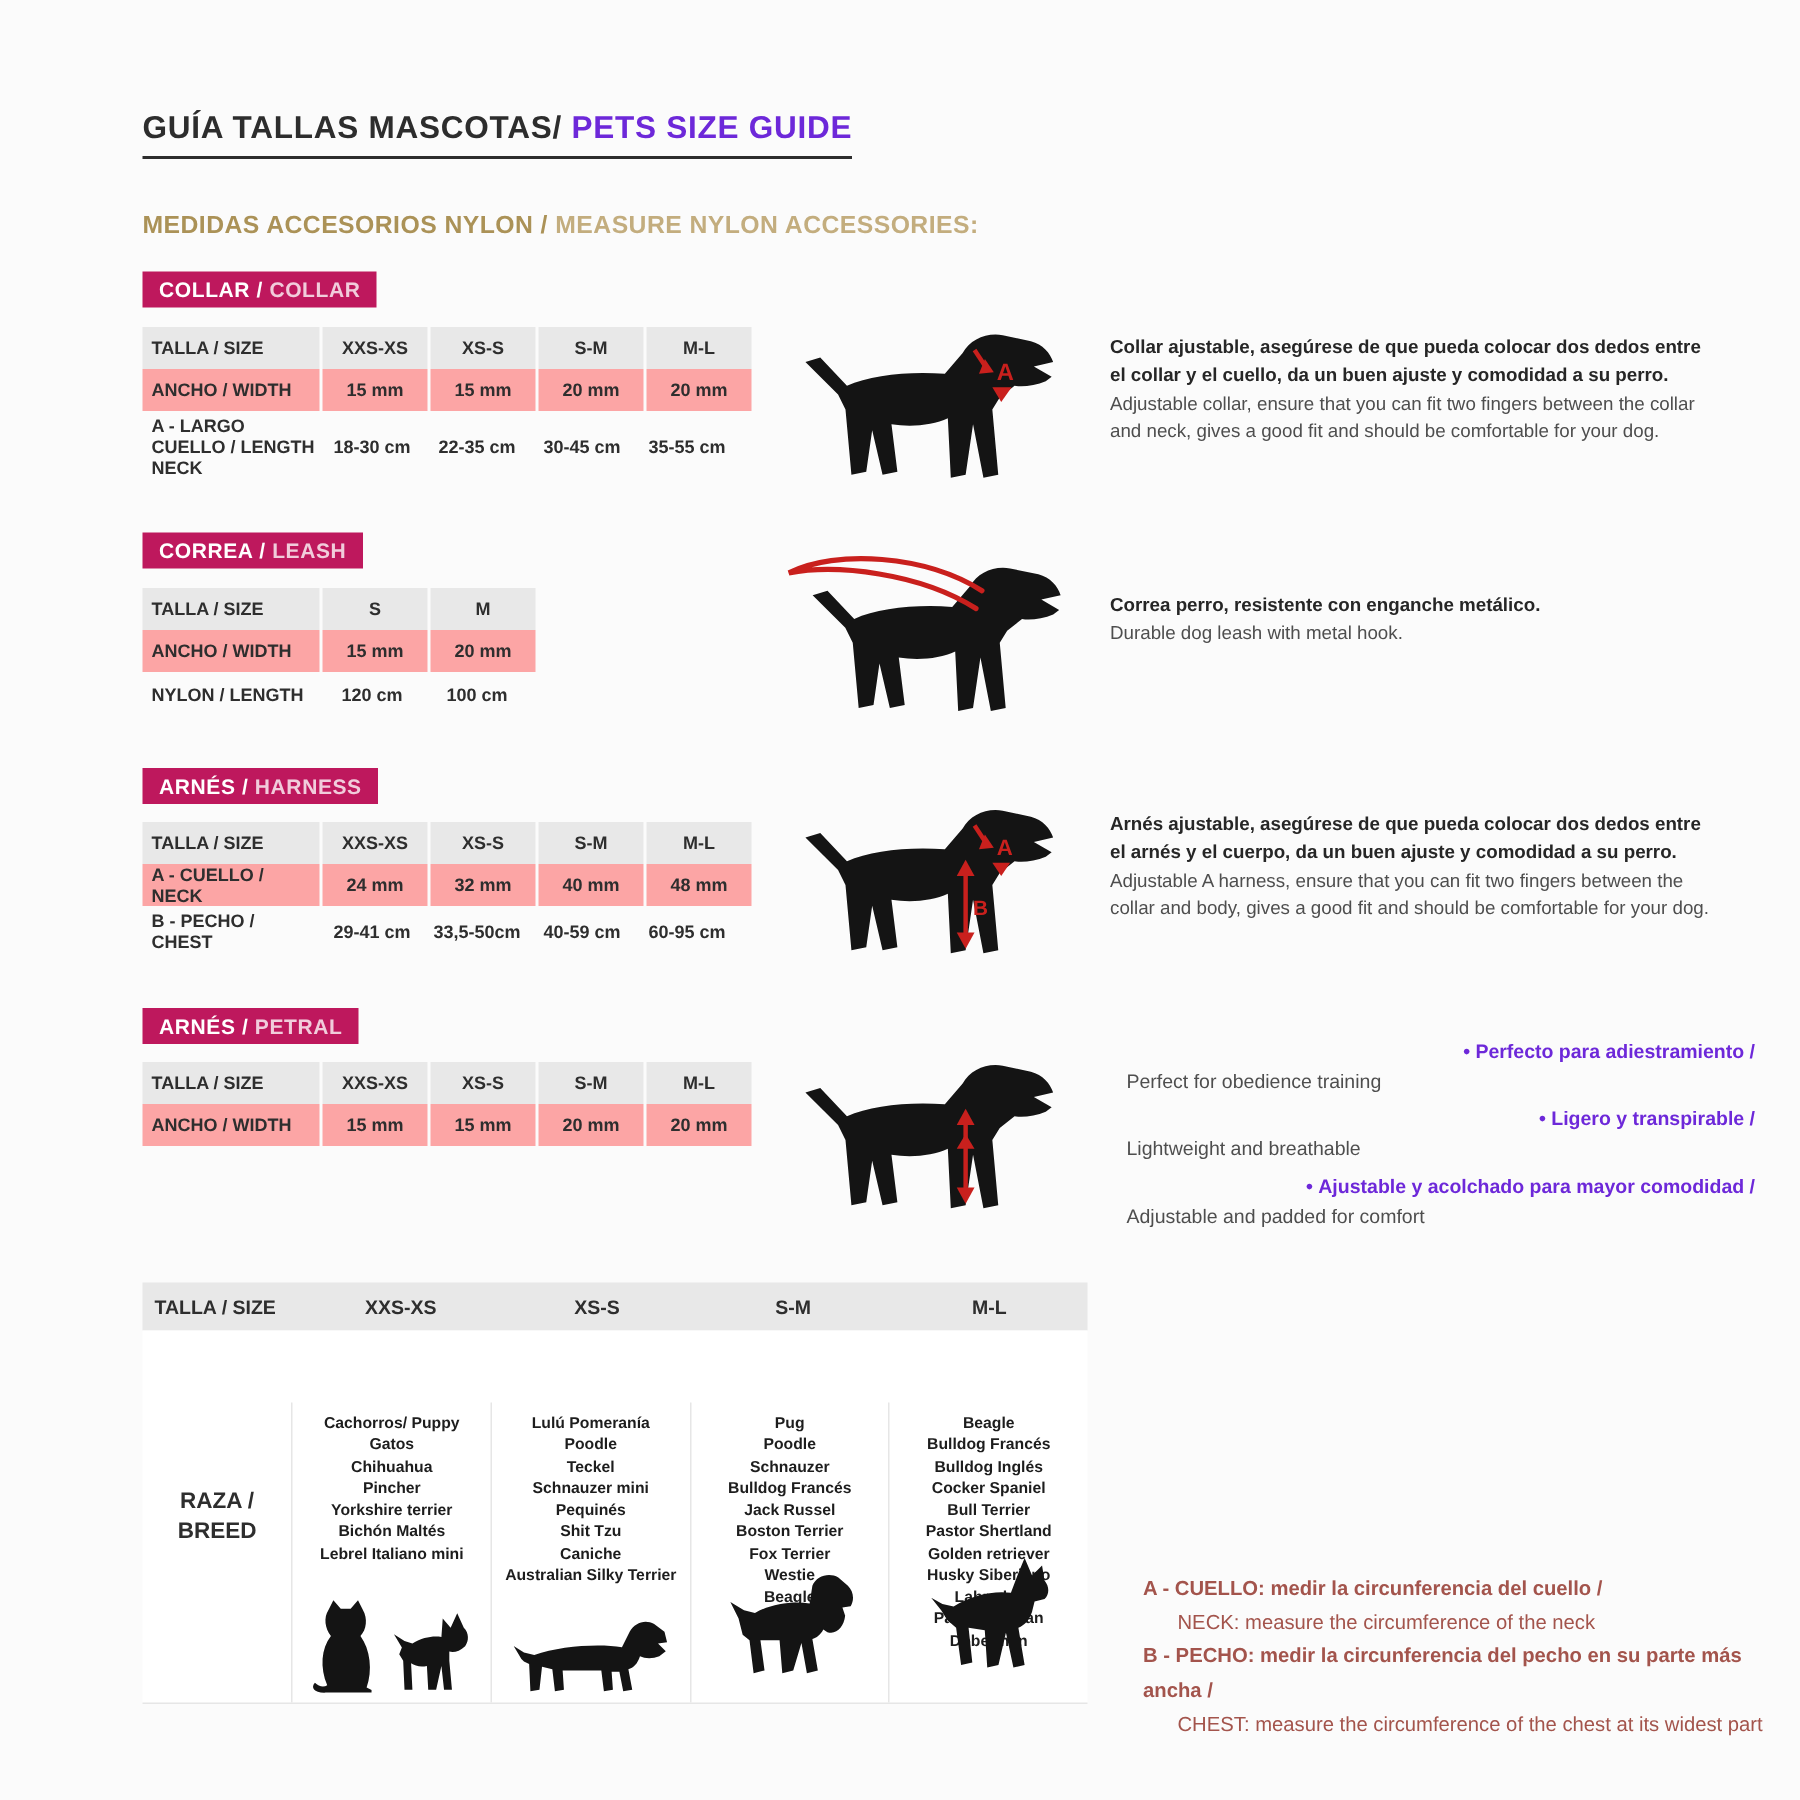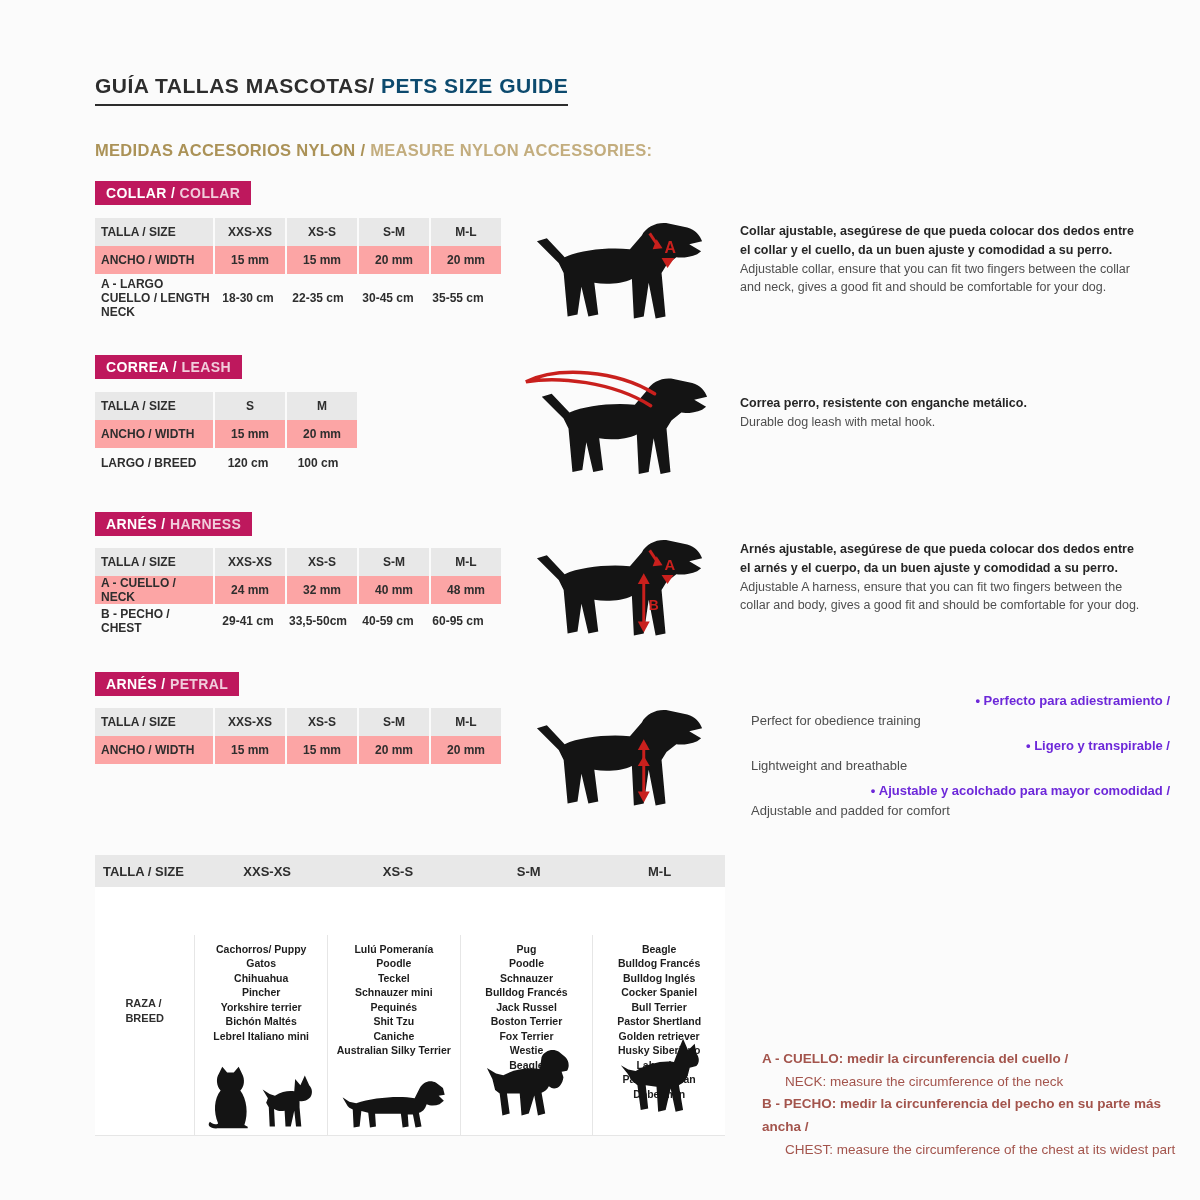--- a/index.html
+++ b/index.html
@@ -3,21 +3,21 @@
 <meta charset="utf-8">
 <style>
   html,body{margin:0;padding:0;background:#fff;}
   .page{position:relative;width:1200px;height:1200px;background:#fbfbfb;
         font-family:"Liberation Sans",sans-serif;color:#2d2d2d;overflow:hidden;}
   .abs{position:absolute;}
 
   
   .title{left:95px;top:74px;font-size:21px;font-weight:bold;letter-spacing:.5px;
          border-bottom:2px solid #2d2d2d;padding-bottom:6px;}
-  .title .en{color:#0c4a6e;}
+  .title .en{color:#6d28d9;}
   .subtitle{left:95px;top:141px;font-size:16.5px;font-weight:bold;letter-spacing:.3px;color:#ab9257;}
   .subtitle .en{color:#c3ad7e;}
 
   
   .badge{background:#be185d;color:#fff;font-weight:bold;font-size:14px;
          padding:4px 11px;letter-spacing:.4px;display:inline-block;}
   .badge .en{color:rgba(255,255,255,.78);}
 
   
   .table{font-size:12px;font-weight:bold;color:#2e2e2e;}
@@ -48,21 +48,21 @@
   .note-en{padding-left:23px;}
 
   
   .breed-table{left:95px;top:855px;width:630px;font-weight:bold;}
   .breed-table .thead{background:#e8e8e8;height:32px;font-size:13px;}
   .breed-table .tcell{width:132.5px;}
   .breed-table .tcell.lbl{width:100px;padding-left:8px;}
   .bbody{display:flex;height:248px;background:#fff;border-bottom:1px solid #e6e6e6;}
   .bcol{position:relative;width:132.5px;}
   .bcol.blabel{width:100px;display:flex;align-items:center;justify-content:center;
-               font-size:11px;white-space:pre-line;line-height:1.35;}
+               font-size:15px;text-align:center;white-space:pre-line;line-height:1.35;}
   .bcol+.bcol{border-left:1px solid #e6e6e6;margin-top:48px;}
   .breedlist{padding-top:7px;font-size:10.5px;line-height:1.38;text-align:center;
              white-space:pre-line;color:#1d1d1d;}
   .animals{position:absolute;left:0;right:0;bottom:5px;display:flex;
            justify-content:center;align-items:flex-end;gap:8px;}
   .sil{fill:#141414;}
   svg text{font-family:"Liberation Sans",sans-serif;font-weight:bold;fill:#c9201d;}
   .hidden-defs{position:absolute;width:0;height:0;overflow:hidden;}
 </style>
 </head>
@@ -150,21 +150,21 @@
       <div class="tcell lbl">TALLA / SIZE</div>
       <div class="tcell">S</div>
       <div class="tcell">M</div>
     </div>
     <div class="trow r-mid rh28">
       <div class="tcell lbl">ANCHO / WIDTH</div>
       <div class="tcell">15 mm</div>
       <div class="tcell">20 mm</div>
     </div>
     <div class="trow rh30">
-      <div class="tcell lbl">LARGO / BREED</div>
+      <div class="tcell lbl">NYLON / LENGTH</div>
       <div class="tcell">120 cm</div>
       <div class="tcell">100 cm</div>
     </div>
   </div>
   <svg class="abs" style="left:518px;top:360px" width="198" height="126" viewBox="0 0 200 115">
     <use href="#dog" x="20" y="3" width="180" height="112"></use>
     <path d="M138,28 C100,4 40,0 8,16 C40,10 96,16 134,40" stroke="#c9201d" stroke-width="3.5" fill="none" stroke-linecap="round"></path>
   </svg>
   <div class="abs desc" style="left:740px;top:394px">
     <div class="es">Correa perro, resistente con enganche metálico.</div>

